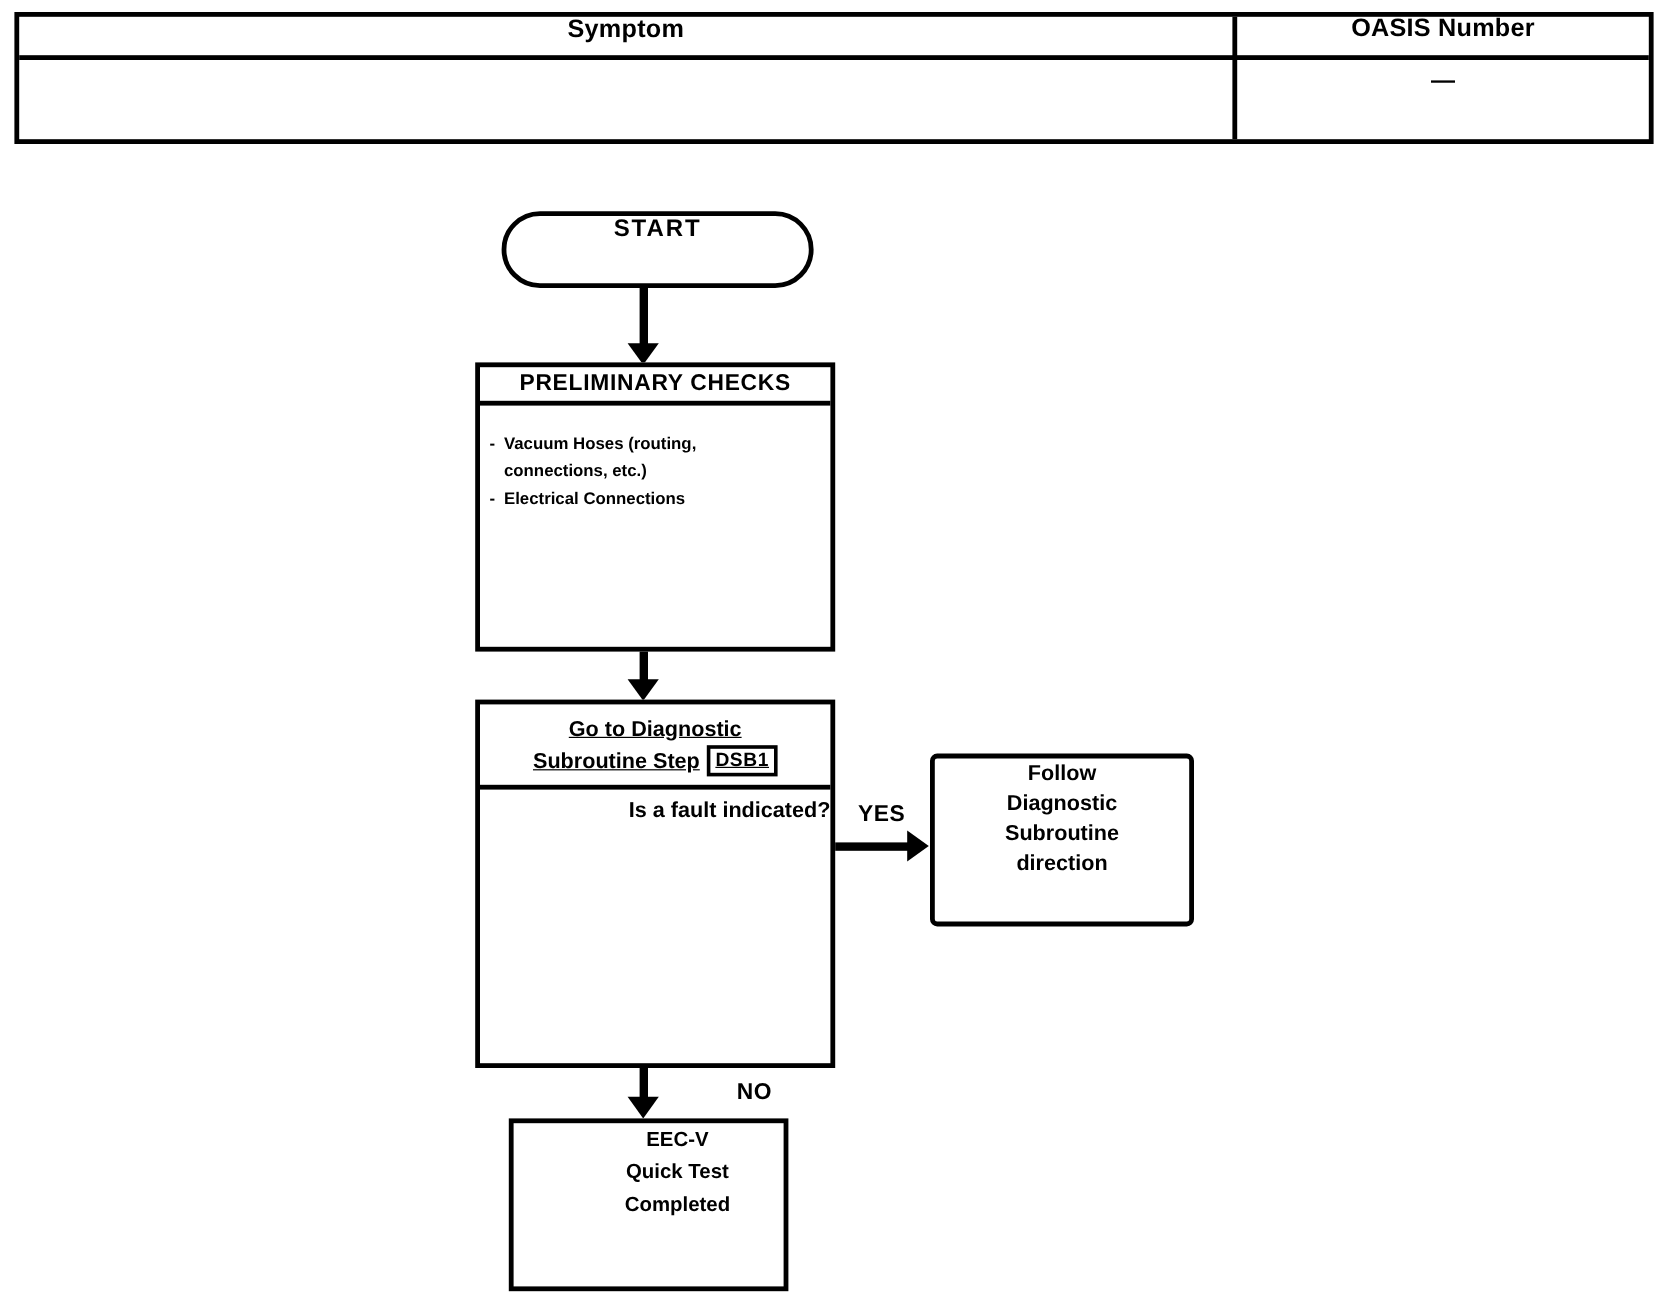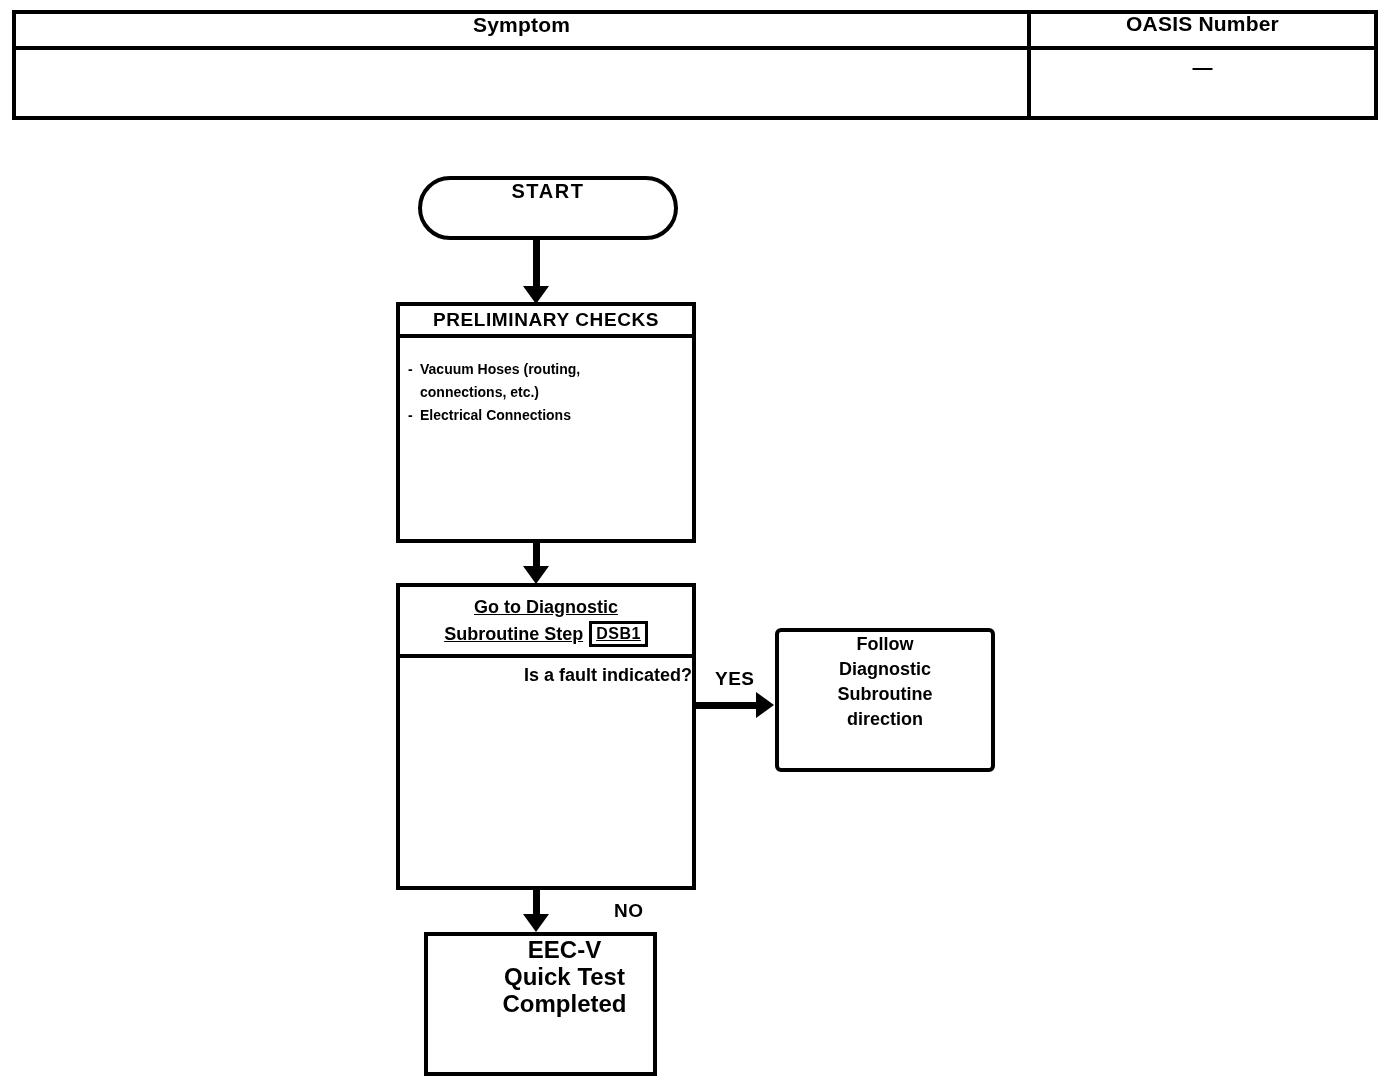--- a/index.html
+++ b/index.html
@@ -252,21 +252,21 @@
   }
 
   
   #done-node {
     left: 424px;
     top: 932px;
     width: 233px;
     height: 144px;
   }
   #done-node .lbl {
-    font-size: 24px;
+    font-size: 17px;
     font-weight: bold;
     line-height: 27px;
     margin-left: 48px;
   }
 
   
   .vline {
     position: absolute;
     width: 7px;
     background: #000;

